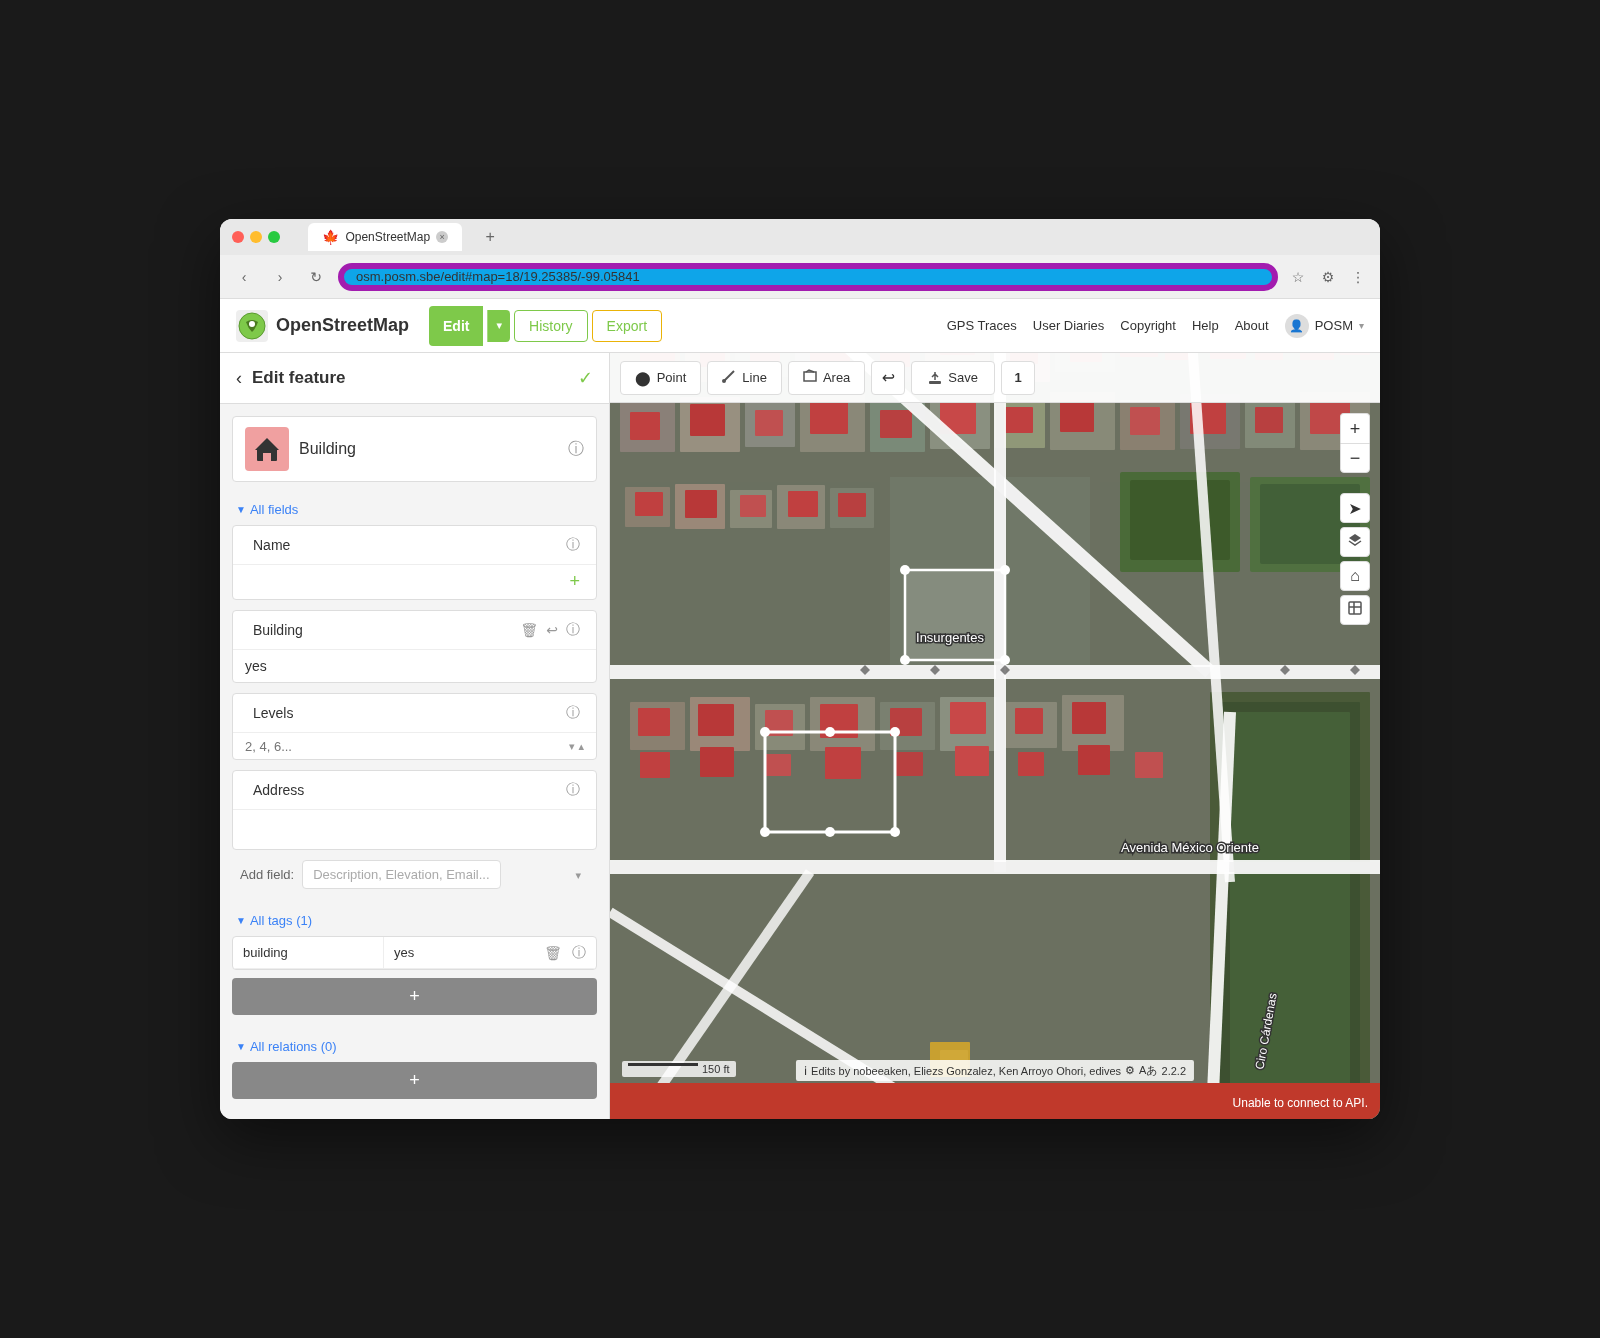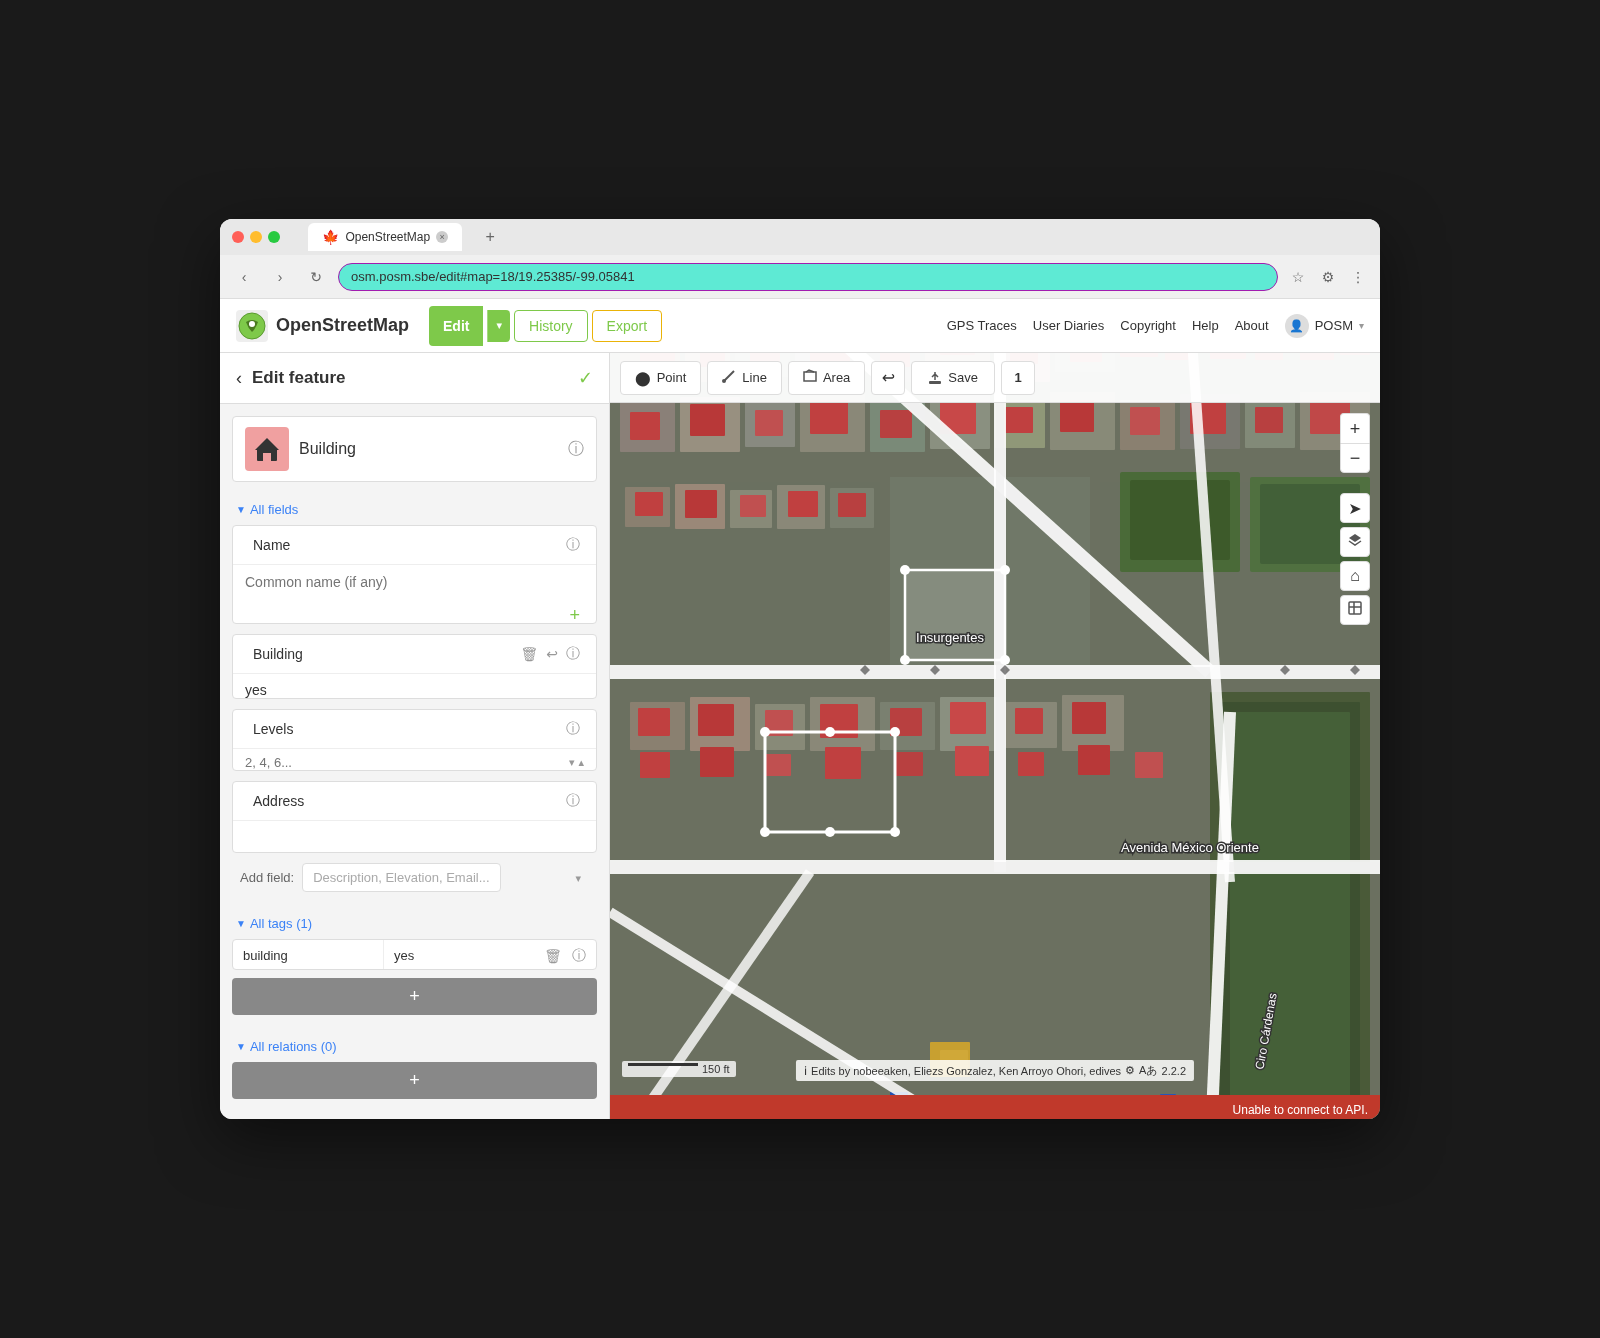--- a/index.html
+++ b/index.html
@@ -14,21 +14,21 @@
     .tl-red { background: #ff5f57; }
     .tl-yellow { background: #ffbd2e; }
     .tl-green { background: #28ca41; }
     .tab { margin-left: 20px; background: #fff; border-radius: 6px 6px 0 0; padding: 6px 14px; font-size: 12px; color: #333; display: flex; align-items: center; gap: 6px; height: 28px; }
     .tab-close { width: 12px; height: 12px; border-radius: 50%; background: #ccc; display: flex; align-items: center; justify-content: center; font-size: 9px; color: #666; cursor: pointer; }
     .tab-new { margin-left: 8px; width: 24px; height: 24px; background: transparent; border: none; font-size: 16px; color: #666; cursor: pointer; display: flex; align-items: center; justify-content: center; }
 
     
     .urlbar { height: 44px; background: #f0f0f0; display: flex; align-items: center; padding: 0 10px; gap: 8px; flex-shrink: 0; border-bottom: 1px solid #ddd; }
     .nav-btn { width: 28px; height: 28px; border: none; background: transparent; cursor: pointer; color: #666; font-size: 14px; display: flex; align-items: center; justify-content: center; border-radius: 4px; }
-    .url-field { flex: 1; height: 28px; border: 1px solid #a21caf; border-radius: 14px; padding: 0 12px; font-size: 13px; background: #5eead4; color: #333; outline: none; }
+    .url-field { flex: 1; height: 28px; border: 6px solid #a21caf; border-radius: 14px; padding: 0 12px; font-size: 13px; background: #0ea5e9; color: #333; outline: none; }
     .url-icons { display: flex; gap: 6px; align-items: center; }
     .url-icon-btn { width: 24px; height: 24px; border: none; background: transparent; cursor: pointer; color: #666; font-size: 14px; display: flex; align-items: center; justify-content: center; }
 
     
     .app-header { height: 54px; background: #fff; border-bottom: 1px solid #ddd; display: flex; align-items: center; padding: 0 16px; flex-shrink: 0; }
     .logo { display: flex; align-items: center; gap: 8px; margin-right: 20px; }
     .logo-icon { width: 32px; height: 32px; background: #eee; border-radius: 4px; overflow: hidden; display: flex; align-items: center; justify-content: center; }
     .logo-text { font-size: 18px; font-weight: 600; color: #333; }
     .header-btns { display: flex; gap: 4px; align-items: center; }
     .btn-edit { background: #7ec94a; color: #fff; border: none; padding: 6px 14px; border-radius: 4px 0 0 4px; font-size: 14px; font-weight: 600; cursor: pointer; height: 40px; }
@@ -101,21 +101,21 @@
     
     .map-toolbar { position: absolute; top: 0; left: 0; right: 0; background: rgba(255,255,255,0.95); height: 50px; display: flex; align-items: center; padding: 0 10px; gap: 6px; border-bottom: 1px solid #ddd; z-index: 10; }
     .map-tool-btn { background: #fff; border: 1px solid #ddd; border-radius: 4px; padding: 6px 14px; font-size: 13px; color: #333; cursor: pointer; display: flex; align-items: center; gap: 6px; height: 34px; }
     .map-tool-icon { font-size: 14px; }
     .undo-btn { background: #fff; border: 1px solid #ddd; border-radius: 4px; width: 34px; height: 34px; cursor: pointer; display: flex; align-items: center; justify-content: center; font-size: 16px; color: #333; }
     .save-btn { background: #fff; border: 1px solid #ddd; border-radius: 4px; padding: 6px 16px; font-size: 13px; color: #333; cursor: pointer; display: flex; align-items: center; gap: 6px; height: 34px; font-weight: 500; }
     .badge-btn { background: #fff; border: 1px solid #ddd; border-radius: 4px; width: 34px; height: 34px; cursor: pointer; display: flex; align-items: center; justify-content: center; font-size: 13px; color: #333; font-weight: 600; }
     .map-ctrl-btn { width: 30px; height: 30px; background: #fff; border: 1px solid #ddd; border-radius: 4px; cursor: pointer; display: flex; align-items: center; justify-content: center; font-size: 16px; color: #333; }
 
     
-    .map-status { position: absolute; bottom: 0; left: 0; right: 0; height: 24px; background: #c0392b; display: flex; align-items: flex-end; padding: 2px 12px; z-index: 10; }
+    .map-status { position: absolute; bottom: 0; left: 0; right: 0; height: 36px; background: #c0392b; display: flex; align-items: flex-start; padding: 13px 12px; z-index: 10; }
     .map-status-error { color: #fff; font-size: 12px; margin-left: auto; }
     .map-scale { position: absolute; bottom: 40px; left: 12px; display: flex; flex-direction: column; align-items: flex-start; }
 
     
     .zoom-controls { position: absolute; right: 10px; top: 60px; display: flex; flex-direction: column; z-index: 10; }
     .zoom-btn { width: 30px; height: 30px; background: #fff; border: 1px solid #ddd; cursor: pointer; display: flex; align-items: center; justify-content: center; font-size: 18px; color: #333; line-height: 1; }
     .zoom-btn:first-child { border-radius: 4px 4px 0 0; border-bottom: none; }
     .zoom-btn:last-child { border-radius: 0 0 4px 4px; }
   </style>
 </head>
@@ -212,23 +212,20 @@
         <span class="triangle">▼</span>
         <span>All fields</span>
       </div>
 
       <div class="field-group">
         <div class="field-header">
           <span class="field-label">Name</span>
           <button class="field-action-btn">
             <span>ⓘ</span>
           </button>
-        </div>
-        <div class="field-input">
-          <input type="text" placeholder="Common name (if any)" style="">
         </div>
         <div style="display:flex; justify-content:flex-end; padding: 4px 12px 6px;">
           <button class="field-action-btn" style="font-size:18px; color:#7ec94a;">+</button>
         </div>
       </div>
 
       <div class="field-group">
         <div class="field-header">
           <span class="field-label">Building</span>
           <button class="field-action-btn">🗑</button>

